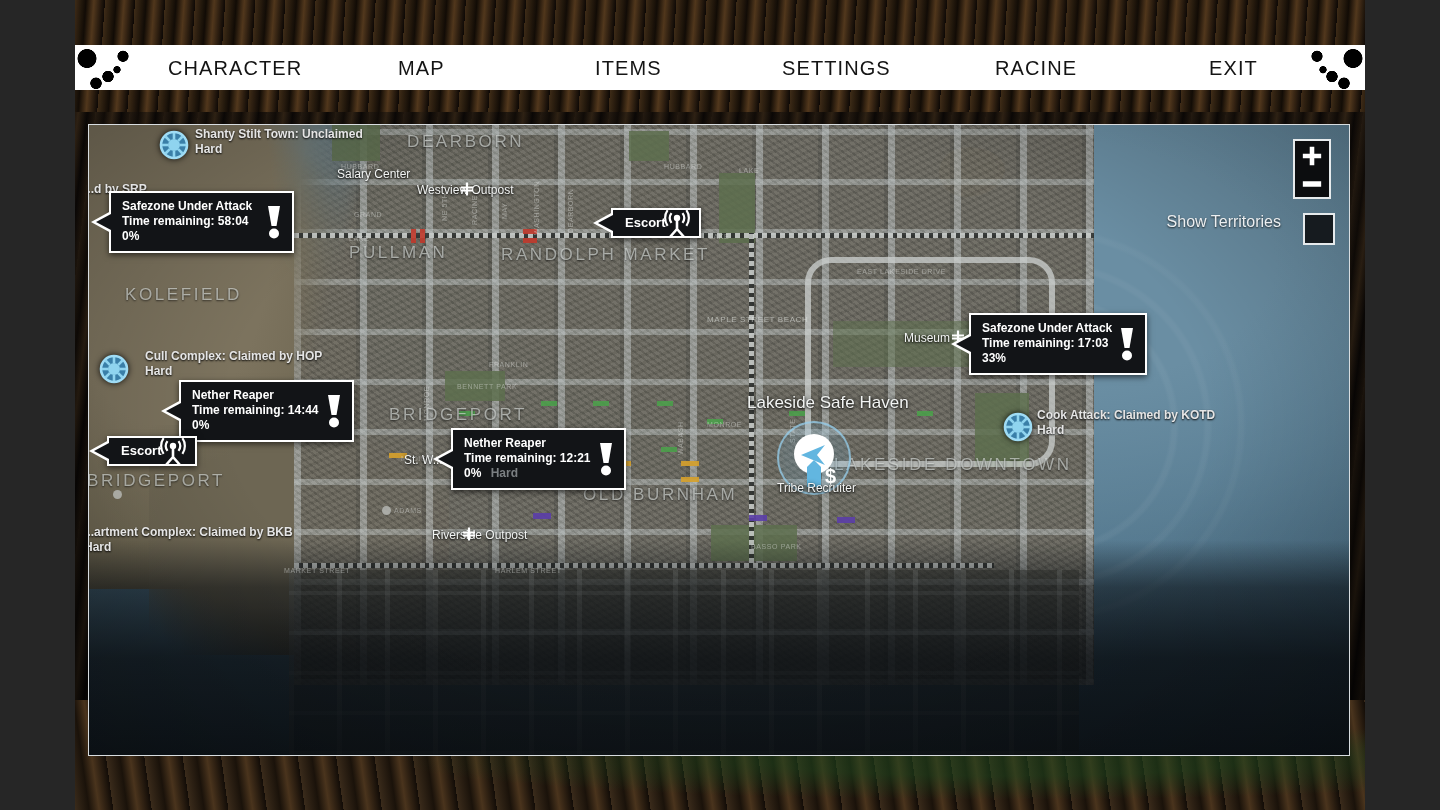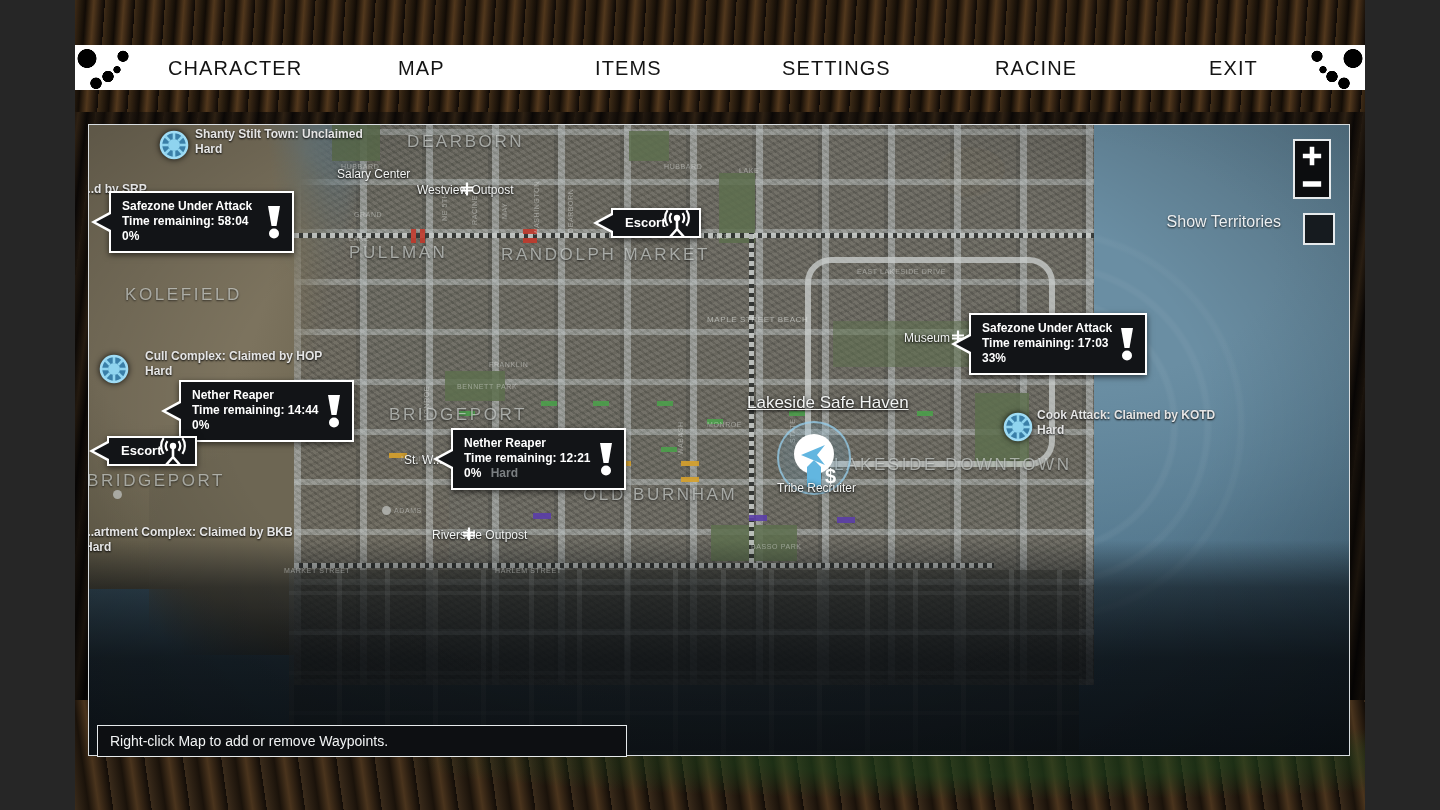--- a/index.html
+++ b/index.html
@@ -374,21 +374,21 @@
             <path d="M7 0.5v13M1 5.5h12M1 8.5h12" stroke="#fff" stroke-width="2.2" fill="none"></path>
           </svg>
       </span>
 
       <div class="poi-lbl" style="left:315px;top:328px">St. W...</div>
 
       <div class="poi-dot" style="left:24px;top:365px"></div>
       <div class="poi-dot" style="left:293px;top:381px"></div>
       <div class="poi-dot" style="left:156px;top:98px"></div>
 
-      <div class="poi-lbl" style="left:658px;top:268px;font-size:17px;text-decoration:underline;">Lakeside Safe Haven</div>
+      <div class="poi-lbl" style="left:658px;top:268px;font-size:17px;">Lakeside Safe Haven</div>
       <div class="haven" style="left:688px;top:296px">
         <div class="halo"></div>
         <svg viewBox="0 0 74 74" width="74" height="74" style="position:absolute;inset:0">
           <circle cx="37" cy="33" r="20" fill="#ffffff"></circle>
           <path d="M24 34 L48 24 L40 34 L48 44 Z" fill="#62b6e0"></path>
           <rect x="30" y="46" width="14" height="20" fill="#62b6e0"></rect>
           <path d="M30 46 l7 -7 l7 7 z" fill="#62b6e0"></path>
         </svg>
         <svg viewBox="0 0 20 30" width="20" height="30" style="position:absolute;left:44px;top:40px">
           <text x="4" y="22" font-size="20" font-family="Liberation Sans, sans-serif" fill="#ffffff" font-weight="bold">$</text>
@@ -563,17 +563,14 @@
       </div>
 
       <div id="terrtoggle">
         <span class="lbl">Show Territories</span>
         <span class="box"></span>
       </div>
 
     </div>
   </div>
 
-  <div id="statusbar">
-    <span>Right-click Map to add or remove Waypoints.</span>
-  </div>
 
 </div>
 
 </body></html>

